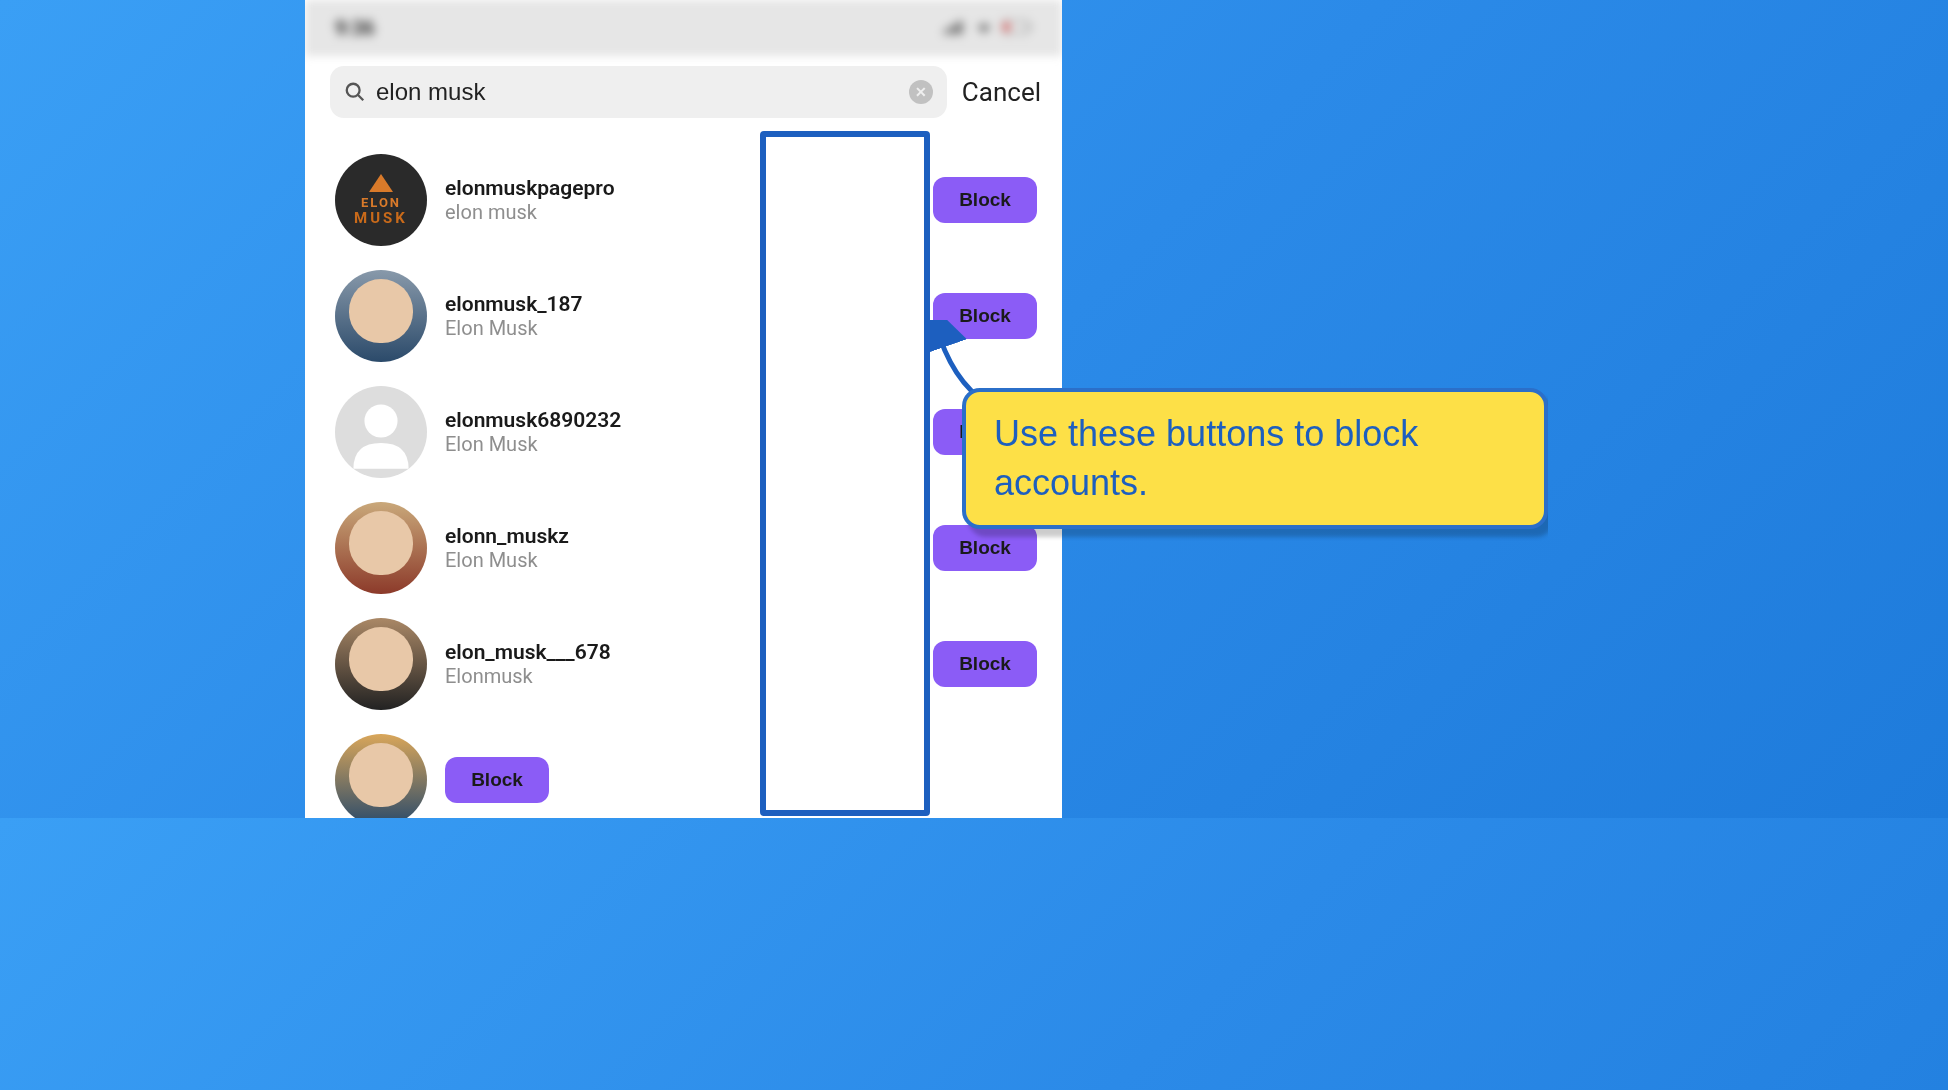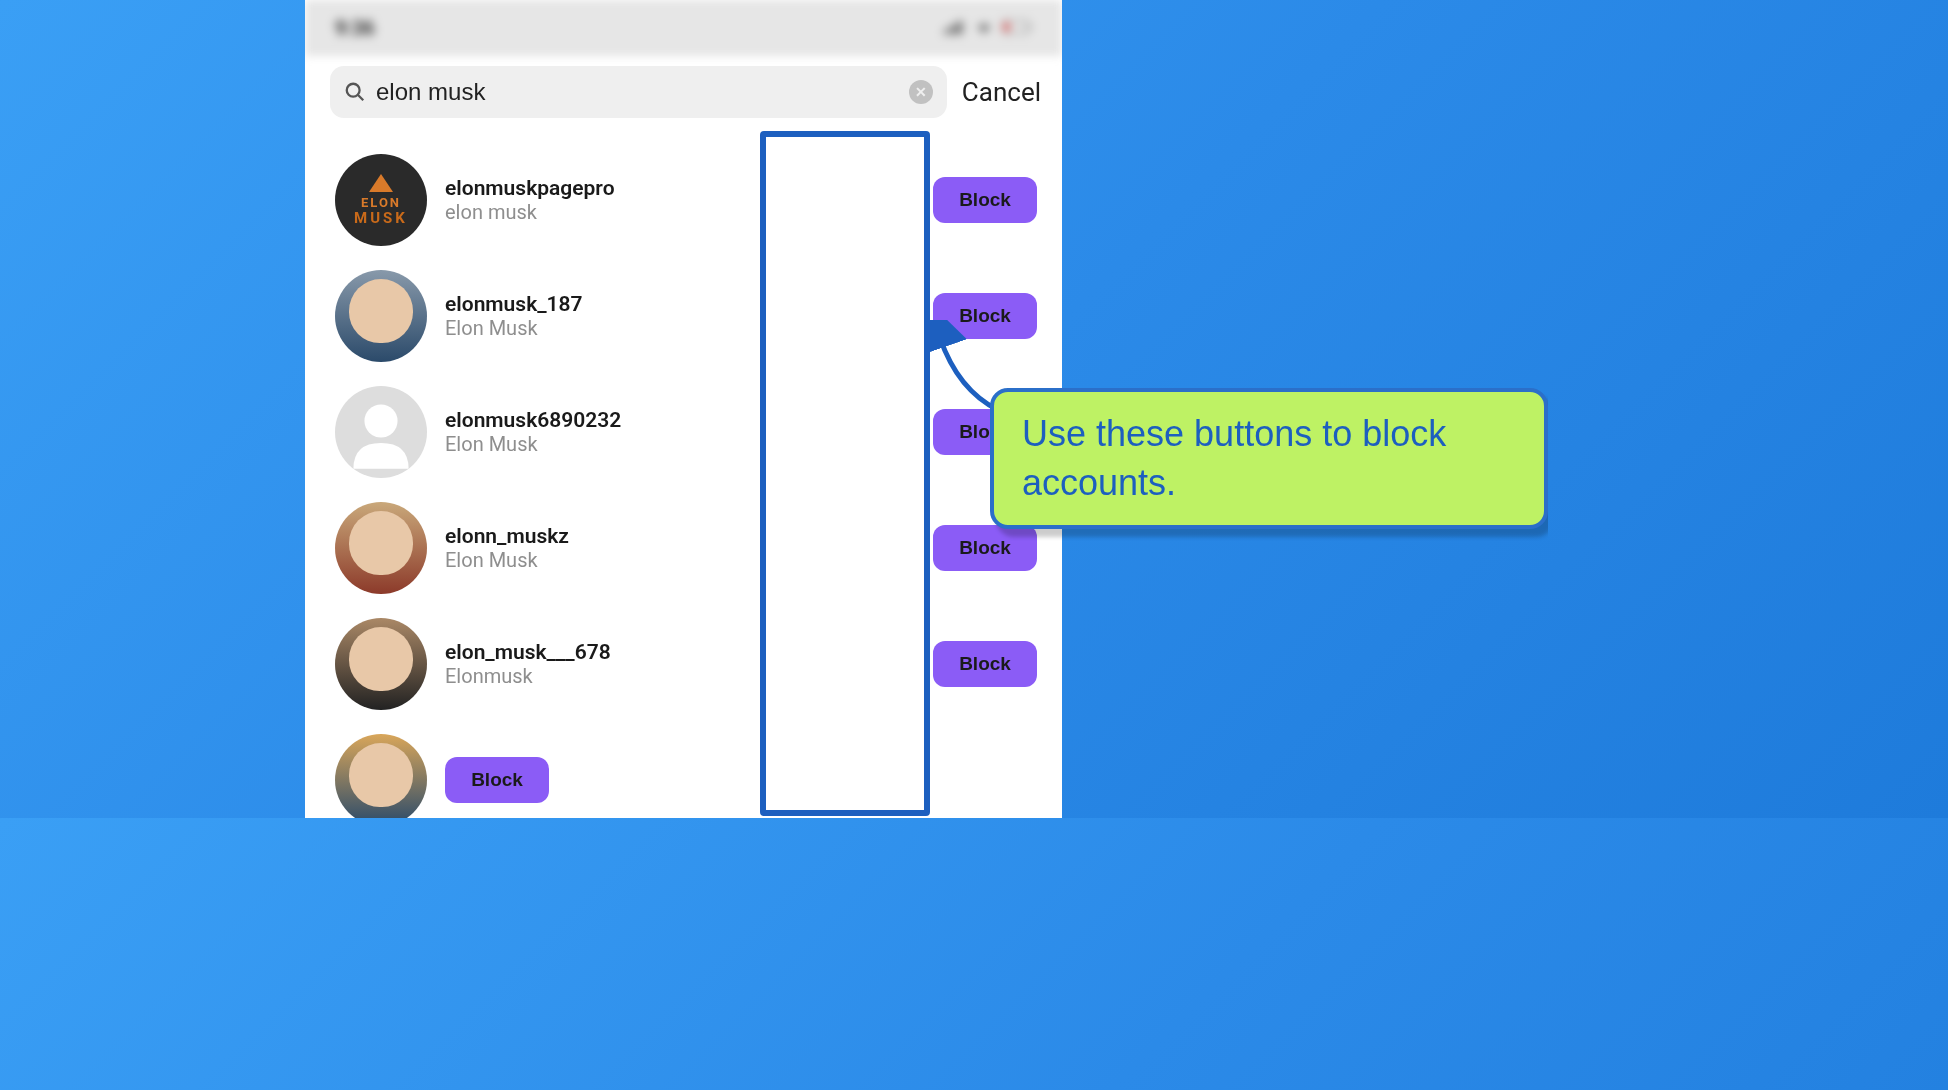--- a/index.html
+++ b/index.html
@@ -142,26 +142,25 @@
       pointer-events: none;
       left: 760px;
       top: 131px;
       width: 170px;
       height: 685px;
     }
     .callout {
       position: absolute;
       left: 962px;
       top: 388px;
-      background: #bef264;
+      background: #fde047;
       border: 4px solid #2b6fc9;
       border-radius: 18px;
       padding: 18px 28px;
       box-shadow: 6px 8px 4px rgba(0,0,0,0.2);
-      margin-left: 28px;
     }
     .callout-text {
       font-size: 36px;
       color: #1d5fbf;
       line-height: 1.35;
       font-family: "Century Gothic", "Futura", sans-serif;
     }
     .arrow {
       position: absolute;
       left: 928px;

